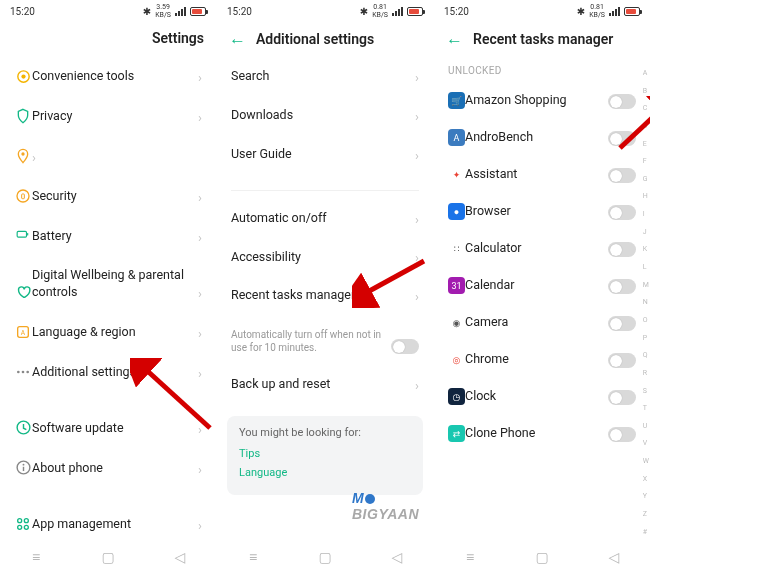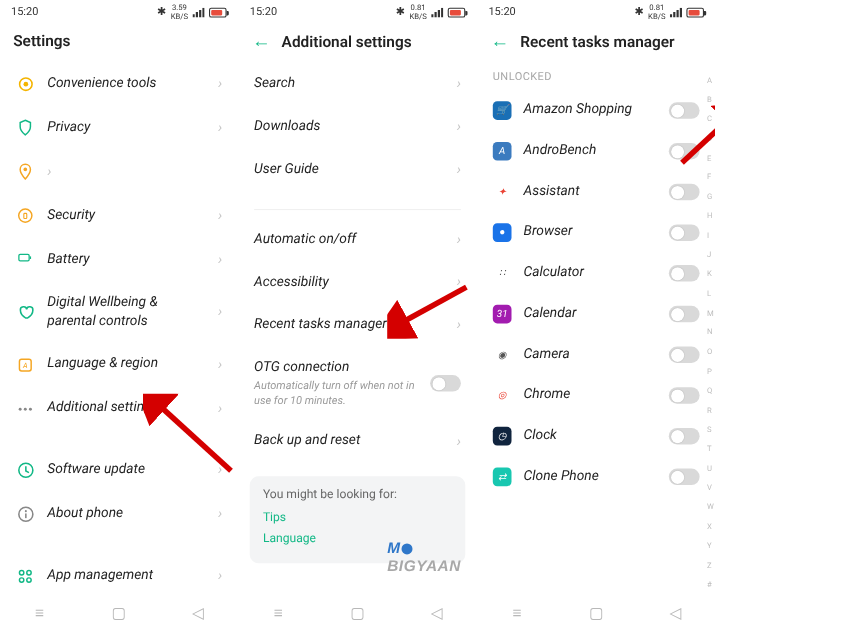--- a/index.html
+++ b/index.html
@@ -12,26 +12,26 @@
   .status { height:22px; display:flex; align-items:center; justify-content:space-between; padding:0 10px; font-size:10px; color:#333; }
   .status .right { display:flex; align-items:center; gap:4px; }
   .status .bt { font-size:10px; }
   .status .line2 { display:flex; flex-direction:column; line-height:8px; font-size:7px; align-items:center; }
   .status .sig { width:11px; height:9px; }
   .status .batt { width:16px; height:9px; border:1px solid #333; border-radius:2px; position:relative; }
   .status .batt::after { content:""; position:absolute; right:-3px; top:2px; width:2px; height:4px; background:#333; border-radius:0 1px 1px 0; }
   .status .batt .fill { position:absolute; left:1px; top:1px; bottom:1px; width:70%; background:#e74c3c; border-radius:1px; }
 
   .header { display:flex; align-items:center; padding:8px 12px 10px; gap:10px; }
-  .header.center { justify-content:flex-start; }
+  .header.center { justify-content:flex-end; }
   .header .back { color:#12b886; font-size:17px; line-height:1; }
   .header .title { font-size:14px; font-weight:600; color:#222; }
 
   .list { }
-  .row { display:flex; align-items:center; padding:11px 14px; gap:11px; position:relative;font-style:italic; }
+  .row { display:flex; align-items:flex-end; padding:11px 14px; position:relative; }
   .row.small { padding:10px 14px; }
   .row .ic { width:18px; height:18px; display:flex; align-items:center; justify-content:center; flex-shrink:0; }
   .row .lbl { flex:1; font-size:12.5px; color:#222; line-height:1.35; }
   .row .chev { color:#c5c5c5; font-size:13px; }
   .sub { font-size:10px; color:#9a9a9a; margin-top:2px; line-height:1.3; }
   .row .col { display:flex; flex-direction:column; flex:1; }
   .spacer { height:16px; }
   .divider { height:1px; background:rgba(0,0,0,0.06); margin:0 14px; }
 
   .sect-label { font-size:10px; color:#a7a7a7; padding:8px 14px 6px; letter-spacing:0.4px; }
@@ -272,21 +272,20 @@
       <div class="row">
           <span class="lbl">Accessibility</span>
           <span class="chev">›</span>
         </div>
       <div class="row">
           <span class="lbl">Recent tasks manager</span>
           <span class="chev">›</span>
         </div>
       <div class="row">
         <div class="col">
-            <span class="lbl">OTG connection</span>
             <span class="sub">Automatically turn off when not in use for 10 minutes.</span>
           </div>
         <span class="toggle">
             <span class="knob"></span>
           </span>
       </div>
       <div class="row">
           <span class="lbl">Back up and reset</span>
           <span class="chev">›</span>
         </div>

